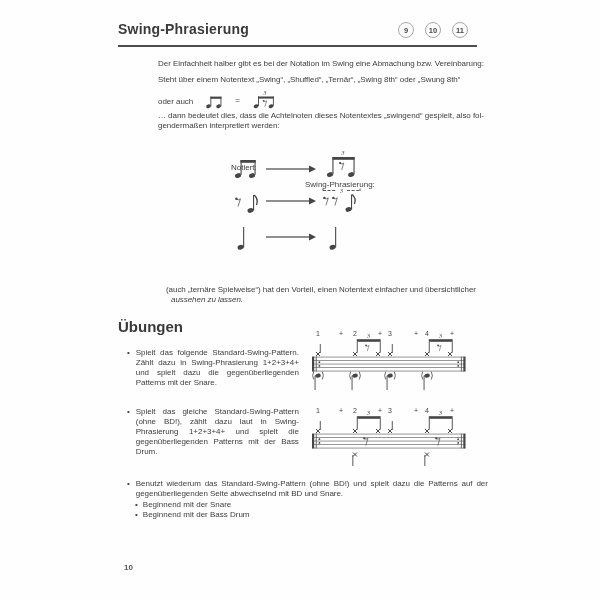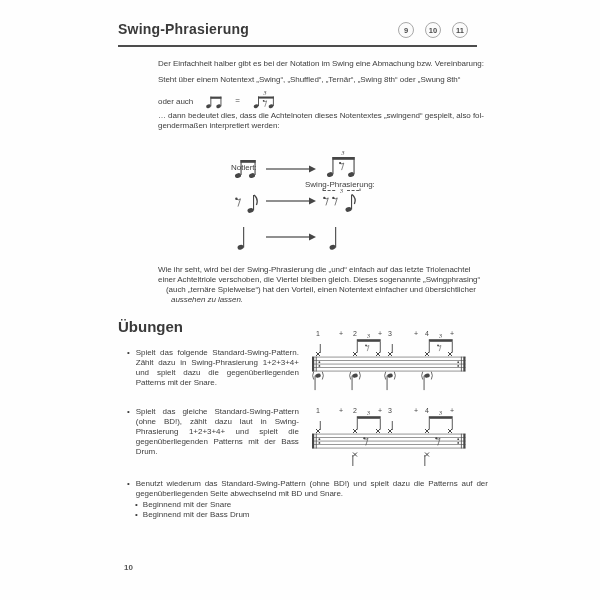--- a/index.html
+++ b/index.html
@@ -140,22 +140,20 @@
   </svg>
   <svg class="notefig" style="left:266px; top:232px;" width="50" height="10" viewBox="0 0 50 10">
     <rect class="note-ink" x="0" y="4.4" width="43" height="1.2"></rect>
     <polygon class="note-ink" points="43,1.6 50,5 43,8.4"></polygon>
   </svg>
   <svg class="notefig" style="left:328px; top:224px;" width="12" height="28" viewBox="0 0 12 28">
     <ellipse class="note-ink" cx="4.6" cy="23.2" rx="3.1" ry="2.3" transform="rotate(-18 4.6 23.2)"></ellipse>
     <rect class="note-ink" x="7.1" y="3" width="1.1" height="20.5"></rect>
   </svg>
 
-  <div class="line" style="left:118px; top:265px;">Wie ihr seht, wird bei der Swing-Phrasierung die „und“ einfach auf das letzte Triolenachtel</div>
-  <div class="line" style="left:118px; top:275px;">einer Achteltriole verschoben, die Viertel bleiben gleich. Dieses sogenannte „Swingphrasing“</div>
   <div class="line" style="left:118px; top:285px;padding-left:8px;">(auch „ternäre Spielweise“) hat den Vorteil, einen Notentext einfacher und übersichtlicher</div>
   <div class="line" style="left:131px; top:295px;font-style:italic;">aussehen zu lassen.</div>
 
   <div class="section-head">Übungen</div>
 
   <div class="bullet-item" style="left:127px; top:348px;">
     <span class="bullet-dot">•</span>
     <div class="bullet-text narrow">Spielt das folgende Standard-Swing-Pattern. Zählt dazu in Swing-Phrasierung 1+2+3+4+ und spielt dazu die gegenüberliegenden Patterns mit der Snare.</div>
   </div>
 

